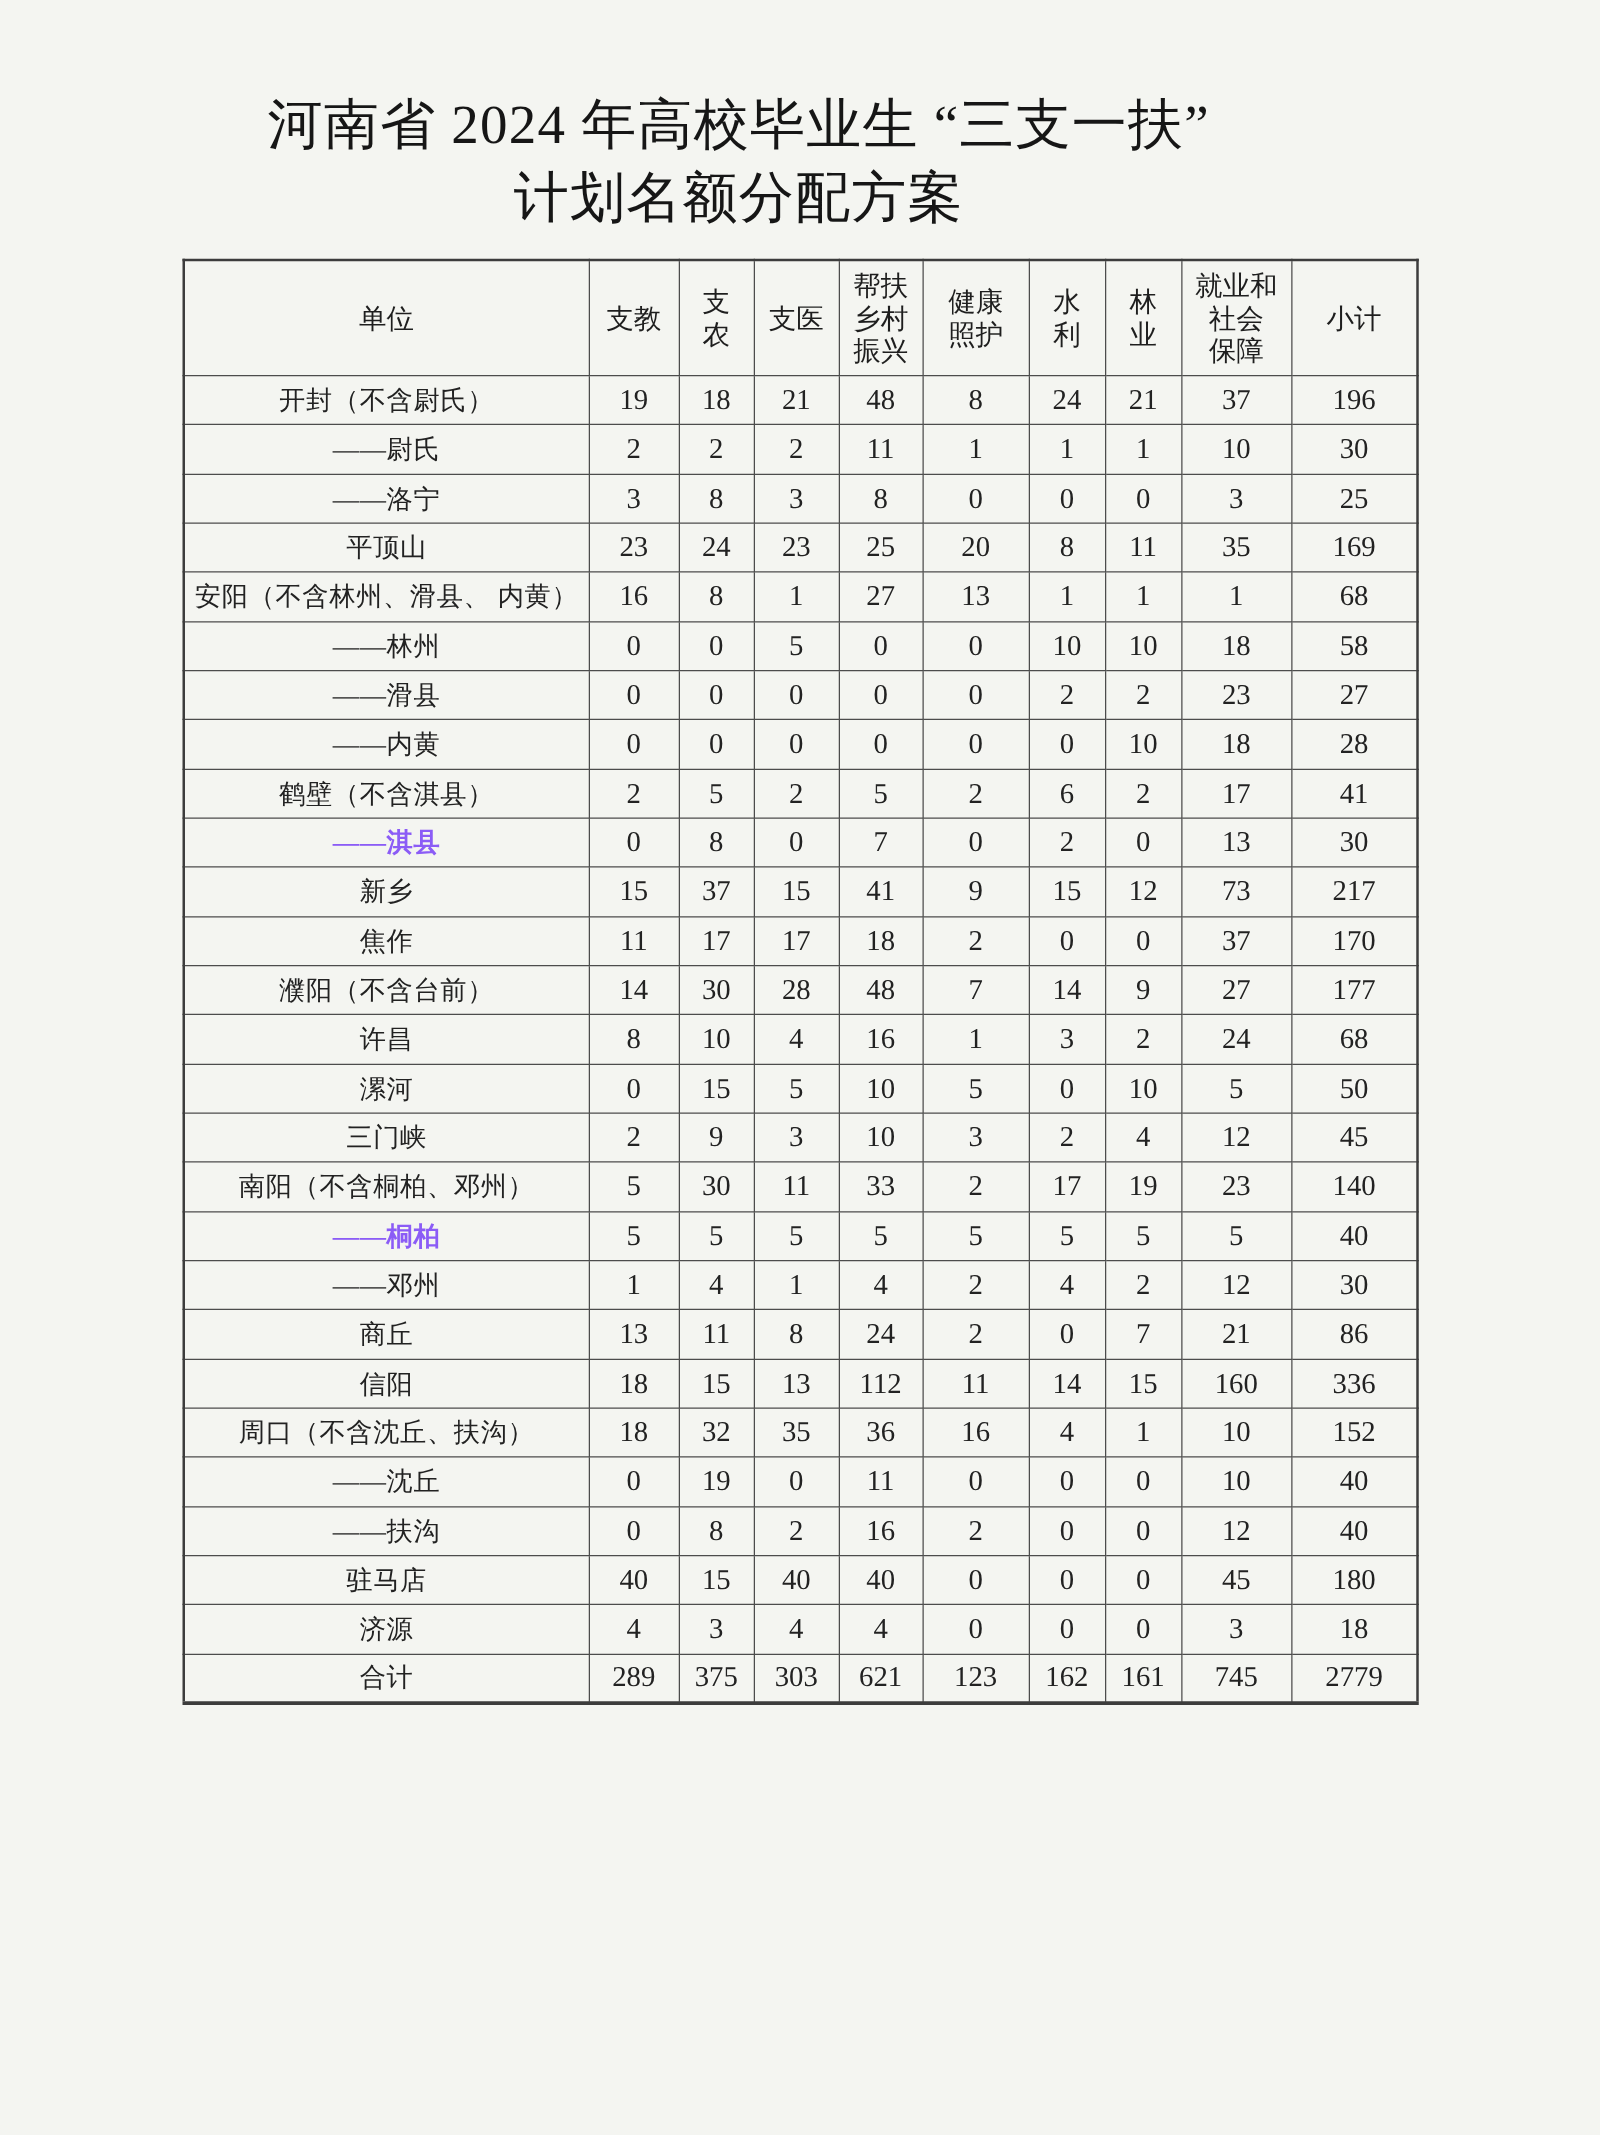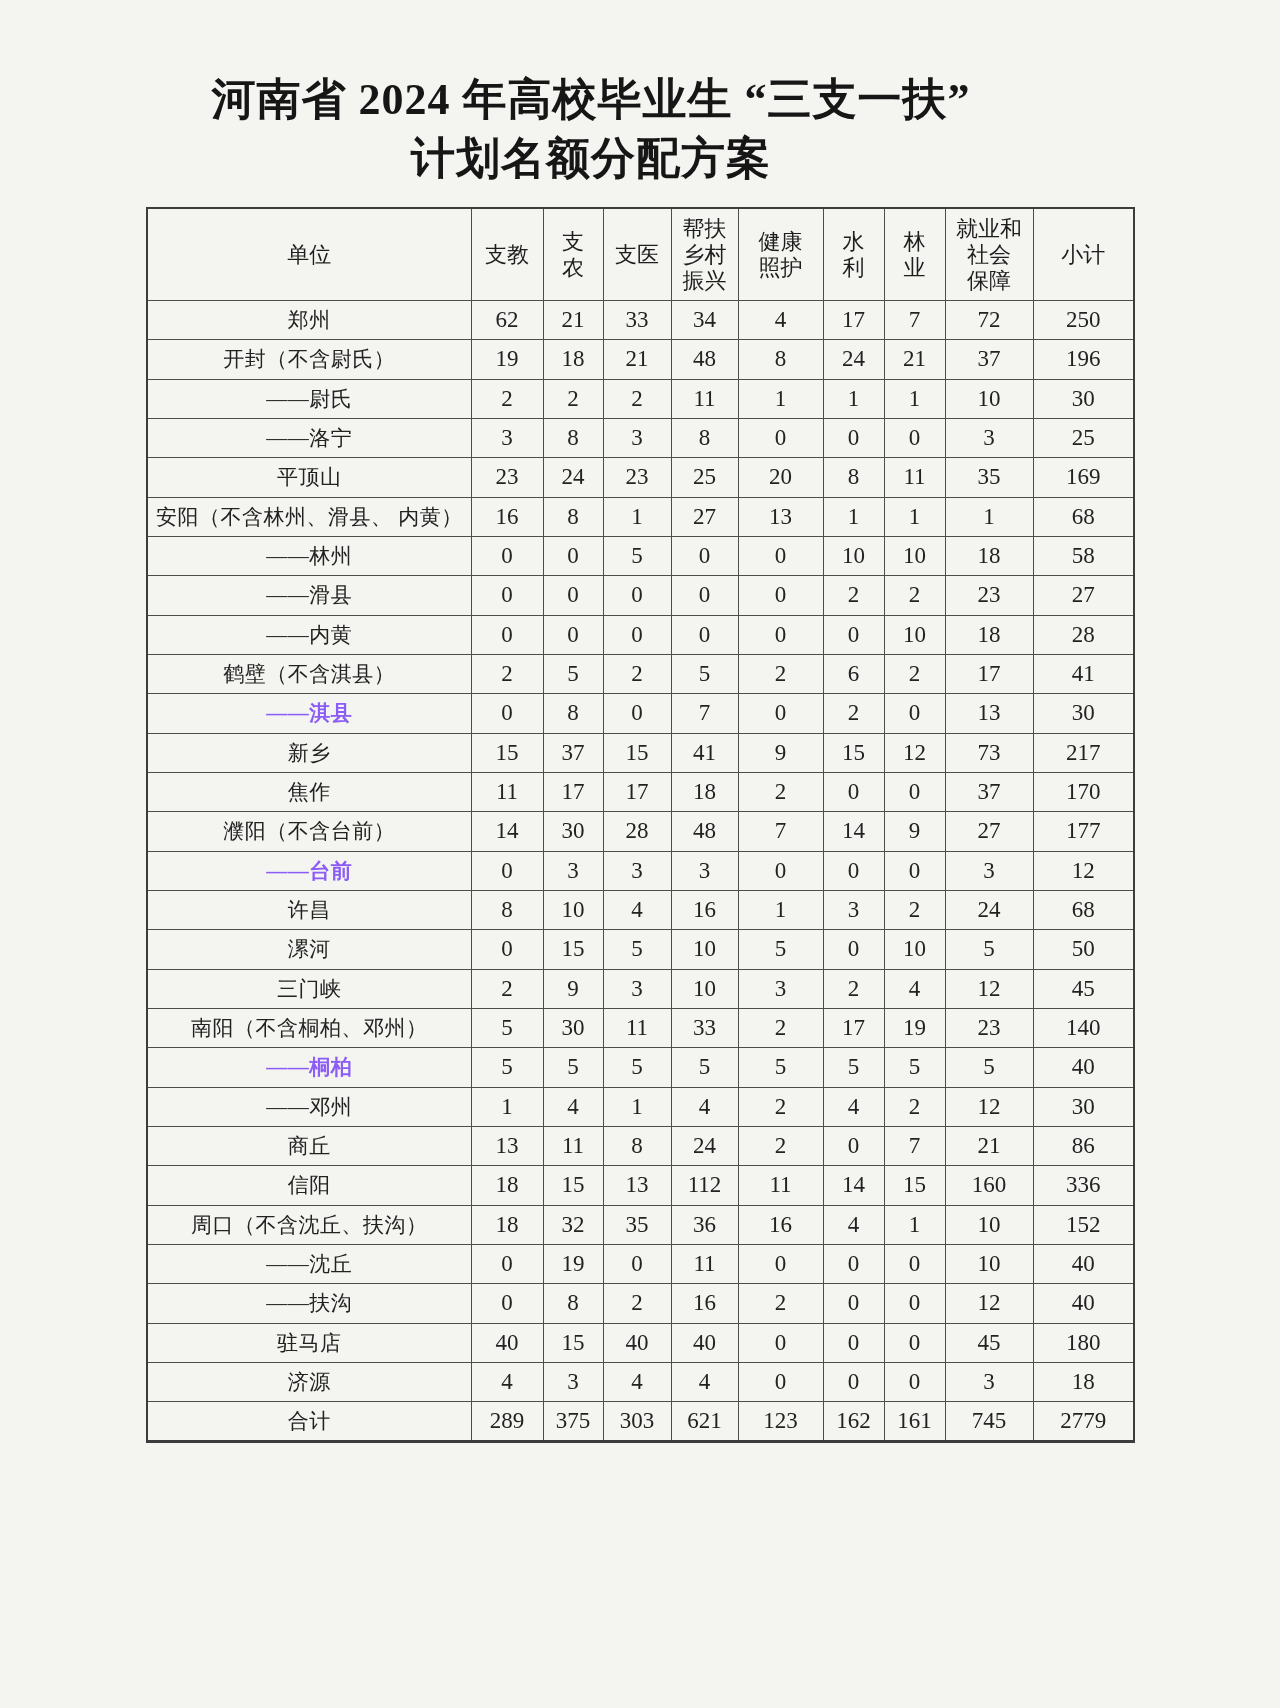--- a/index.html
+++ b/index.html
@@ -14,21 +14,21 @@
   .sheet { position: absolute; inset: 0; }
 
   .title-block {
     position: absolute;
     left: 146px; top: 70px; width: 890px;
     text-align: center;
   }
   .title-line {
     margin: 0;
     font-family: "Liberation Serif", "DejaVu Serif", serif;
-    font-weight: bold;
+    font-weight: normal;
     font-size: 44px;
     line-height: 59px;
     letter-spacing: 1px;
     color: #161616;
   }
 
   table.quota {
     position: absolute;
     left: 146px; top: 207px;
     width: 987px;
@@ -108,32 +108,20 @@
           <th>林
 业</th>
           <th>就业和
 社会
 保障</th>
           <th>小计</th>
         </tr>
     </thead>
     <tbody id="table-body">
         <tr>
-          <td class="unit">郑州</td>
-          <td>62</td>
-          <td>21</td>
-          <td>33</td>
-          <td>34</td>
-          <td>4</td>
-          <td>17</td>
-          <td>7</td>
-          <td>72</td>
-          <td>250</td>
-        </tr>
-        <tr>
           <td class="unit">开封（不含尉氏）</td>
           <td>19</td>
           <td>18</td>
           <td>21</td>
           <td>48</td>
           <td>8</td>
           <td>24</td>
           <td>21</td>
           <td>37</td>
           <td>196</td>
@@ -275,32 +263,20 @@
           <td>14</td>
           <td>30</td>
           <td>28</td>
           <td>48</td>
           <td>7</td>
           <td>14</td>
           <td>9</td>
           <td>27</td>
           <td>177</td>
         </tr>
-        <tr class="bold-row">
-          <td class="unit">——台前</td>
-          <td>0</td>
-          <td>3</td>
-          <td>3</td>
-          <td>3</td>
-          <td>0</td>
-          <td>0</td>
-          <td>0</td>
-          <td>3</td>
-          <td>12</td>
-        </tr>
         <tr>
           <td class="unit">许昌</td>
           <td>8</td>
           <td>10</td>
           <td>4</td>
           <td>16</td>
           <td>1</td>
           <td>3</td>
           <td>2</td>
           <td>24</td>

